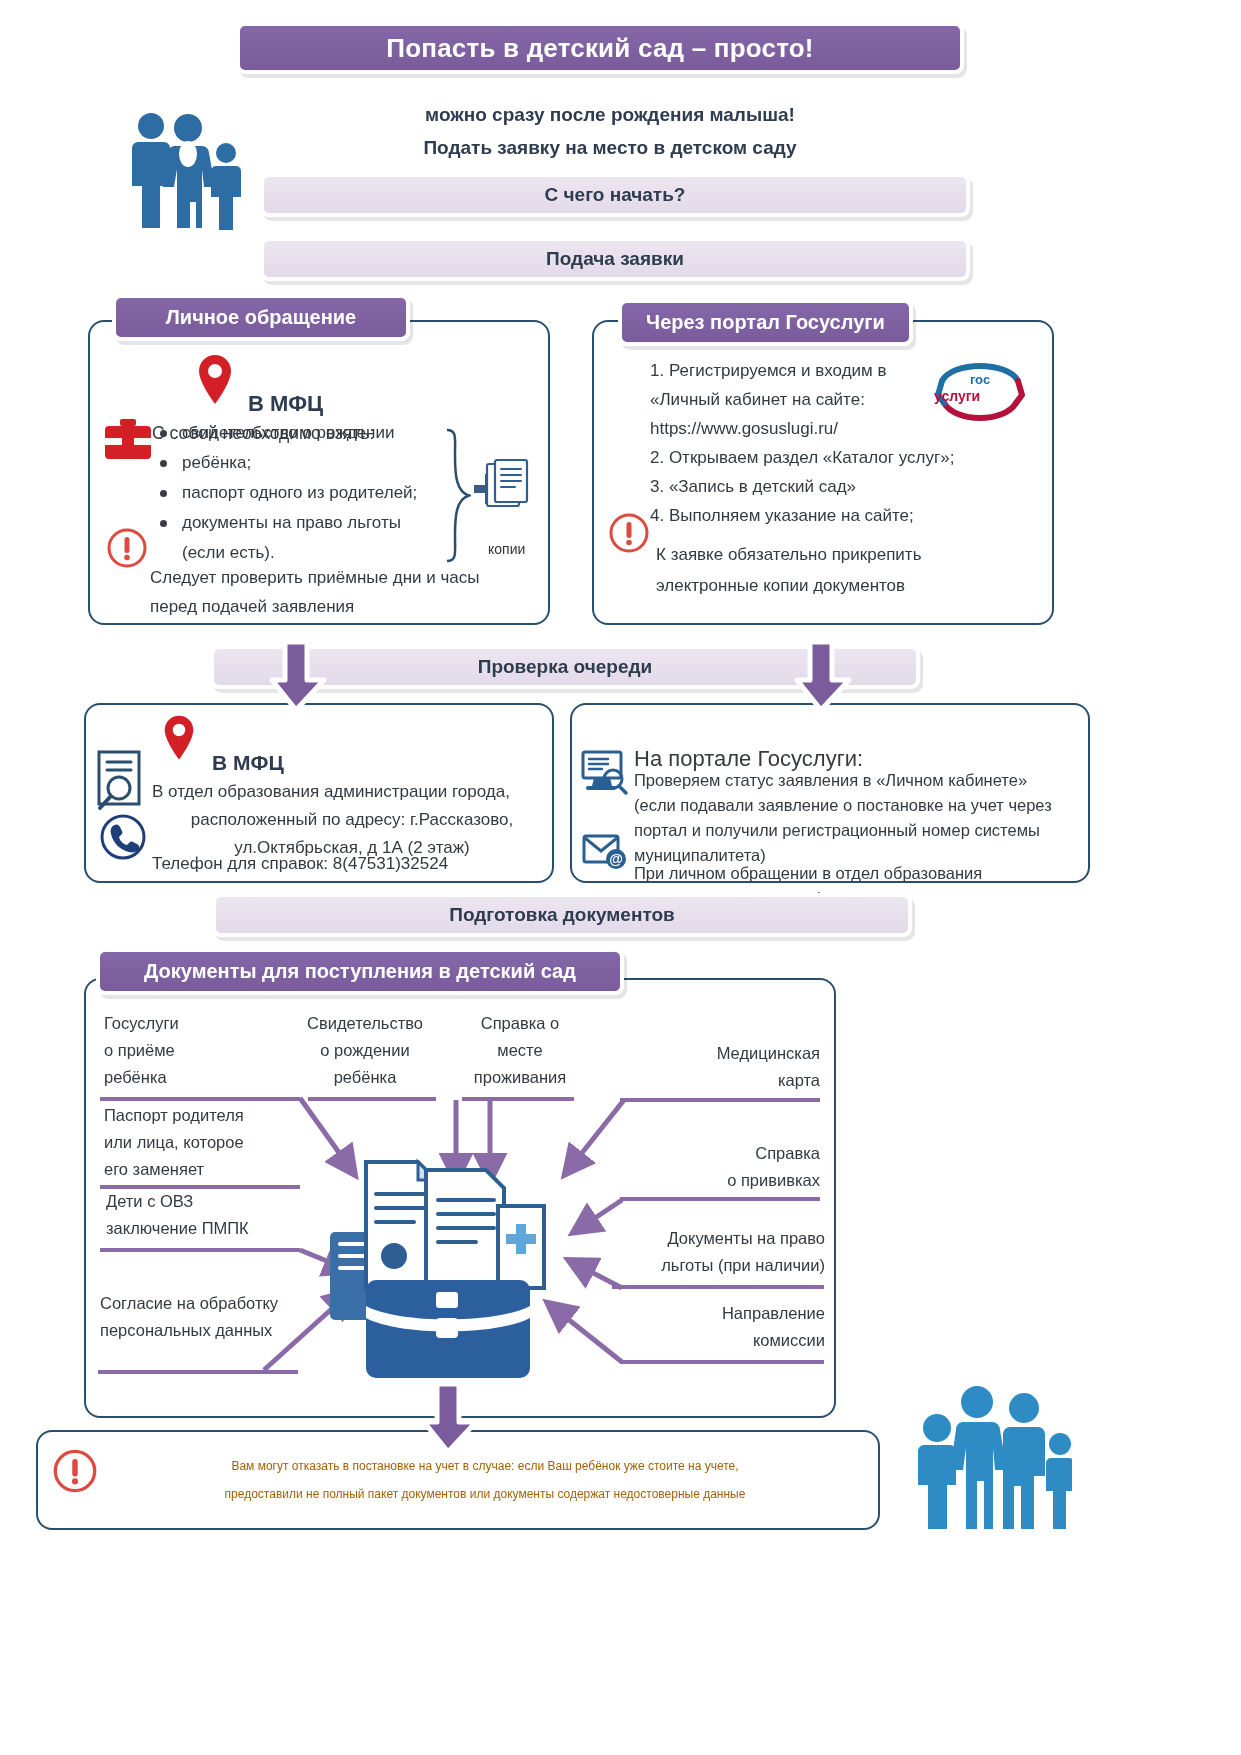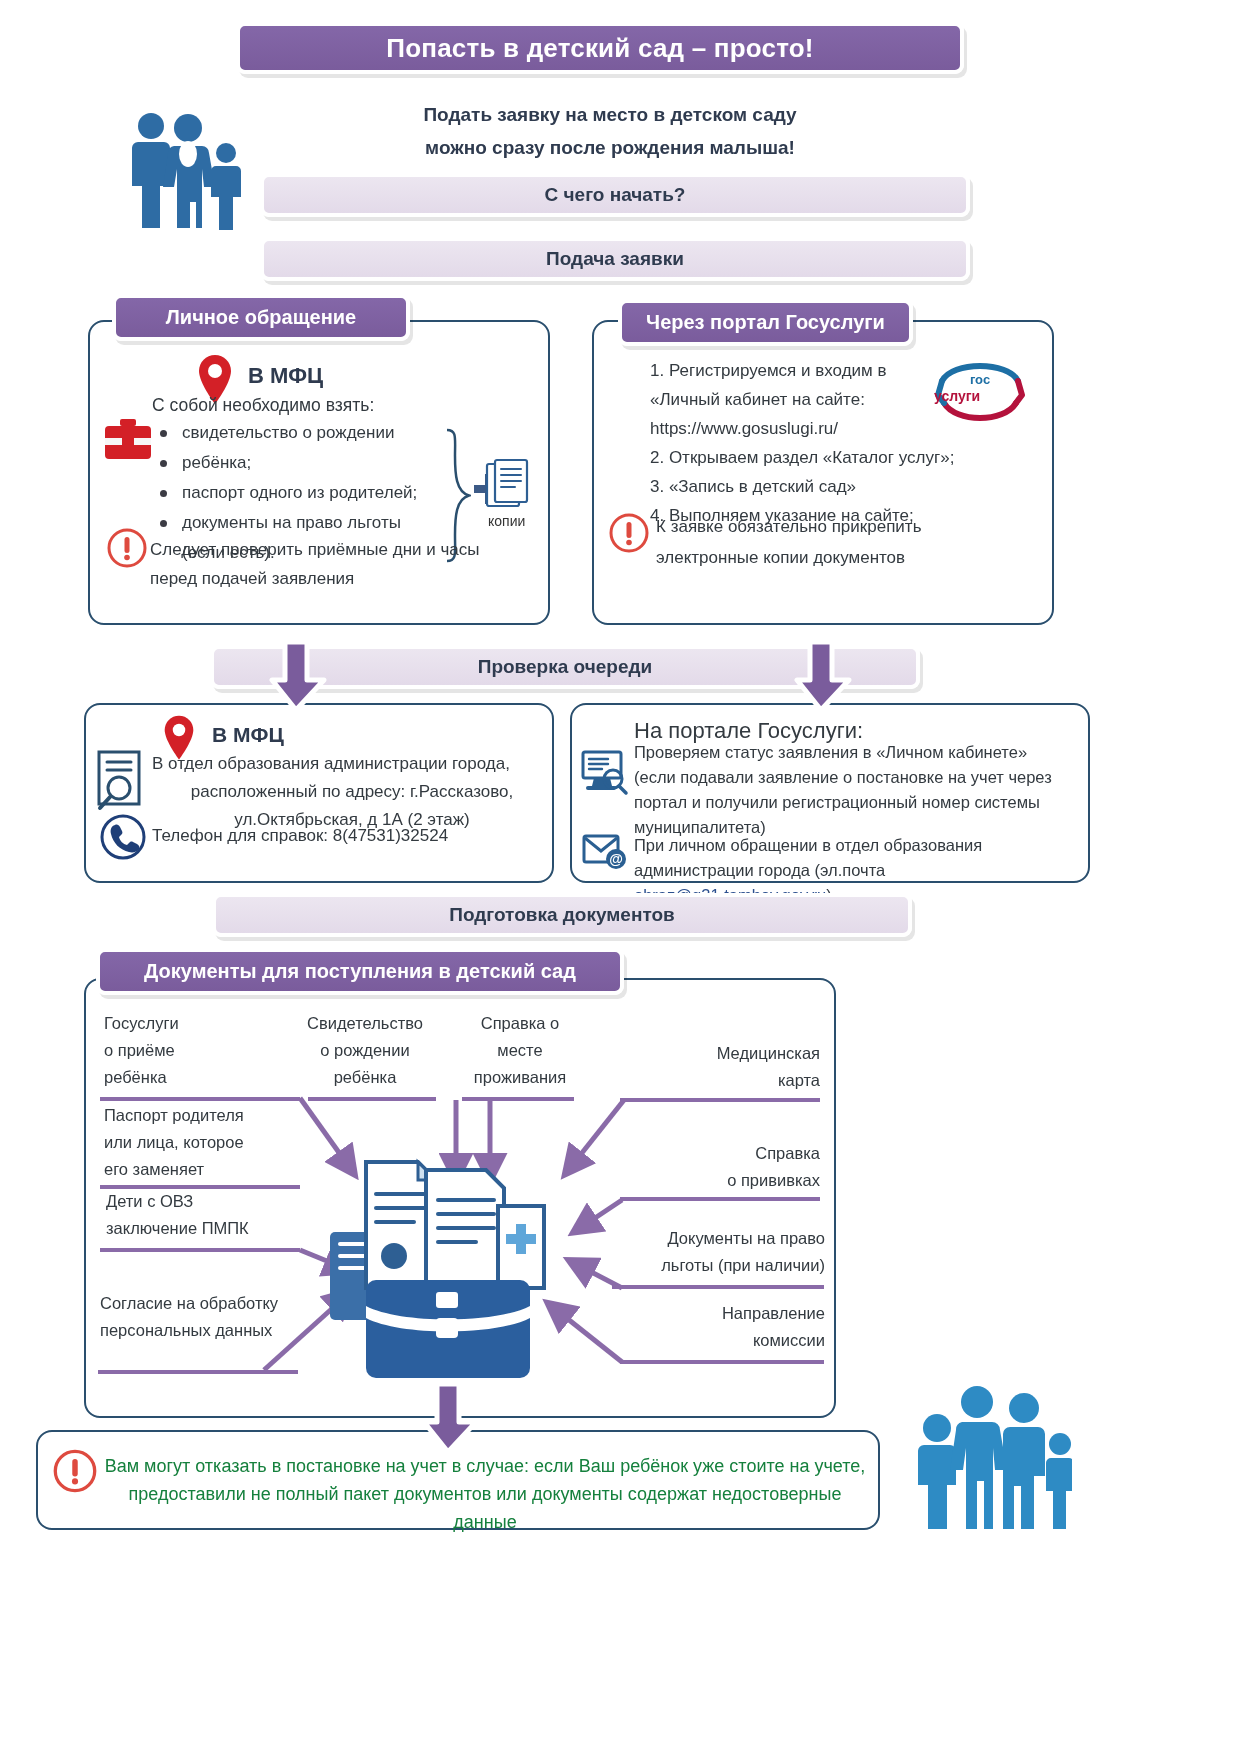--- a/index.html
+++ b/index.html
@@ -58,21 +58,21 @@
     color: #fff;
     font-weight: bold;
     border-radius: 9px;
     border: 4px solid #ffffff;
     box-shadow: 3px 4px 0 rgba(0,0,0,0.10);
     display: flex;
     align-items: center;
     justify-content: center;
     z-index: 5;
   }
-  .txt { position: absolute; color: #333a40; }
+  .txt { position: absolute; color: #333a40; margin-top: 28px; }
   .dark { color: #2f3b4f; }
 
   .intro {
     position: absolute;
     text-align: center;
     font-weight: bold;
     color: #2f3b4f;
     font-size: 19px;
     line-height: 33px;
   }
@@ -112,35 +112,35 @@
     position: absolute;
     font-size: 16.5px;
     line-height: 27px;
     color: #333a40;
   }
   .ul-line {
     position: absolute;
     height: 4px;
     background: #8a6ba8;
   }
-  .warn-text { font-size: 18px; line-height: 28px; color: #15803d; }
+  .warn-text { font-size: 12px; line-height: 28px; color: #a16207; }
   a.mail { color: #2b4f8e; text-decoration: underline; }
 </style>
 </head>
 <body>
 
 <div id="page">
 
   <div class="title-banner" style="left:236px; top:22px; width:728px; height:52px; font-size:26px;">
     <span>Попасть в детский сад – просто!</span>
   </div>
 
   <div class="intro" style="left:300px; top:98px; width:620px;">
+    <div>можно сразу после рождения малыша!</div>
     <div>Подать заявку на место в детском саду</div>
-    <div>можно сразу после рождения малыша!</div>
   </div>
 
   <svg class="people" style="left:124px; top:108px;" width="130" height="122" viewBox="0 0 130 122">
     <g fill="#2e6ca4">
       <circle cx="27" cy="18" r="13"></circle>
       <path d="M14 34h26a6 6 0 0 1 6 6v38H36v42H18V78H8V40a6 6 0 0 1 6-6z"></path>
       <circle cx="64" cy="20" r="14"></circle>
       <path d="M50 38h28a7 7 0 0 1 7 7l6 34h-11l-2-18v59H72V94h-6v26H53V61l-3 18H39l5-34a7 7 0 0 1 6-7z"></path>
       <ellipse cx="64" cy="46" rx="9" ry="13" fill="#ffffff"></ellipse>
       <circle cx="102" cy="45" r="10"></circle>

